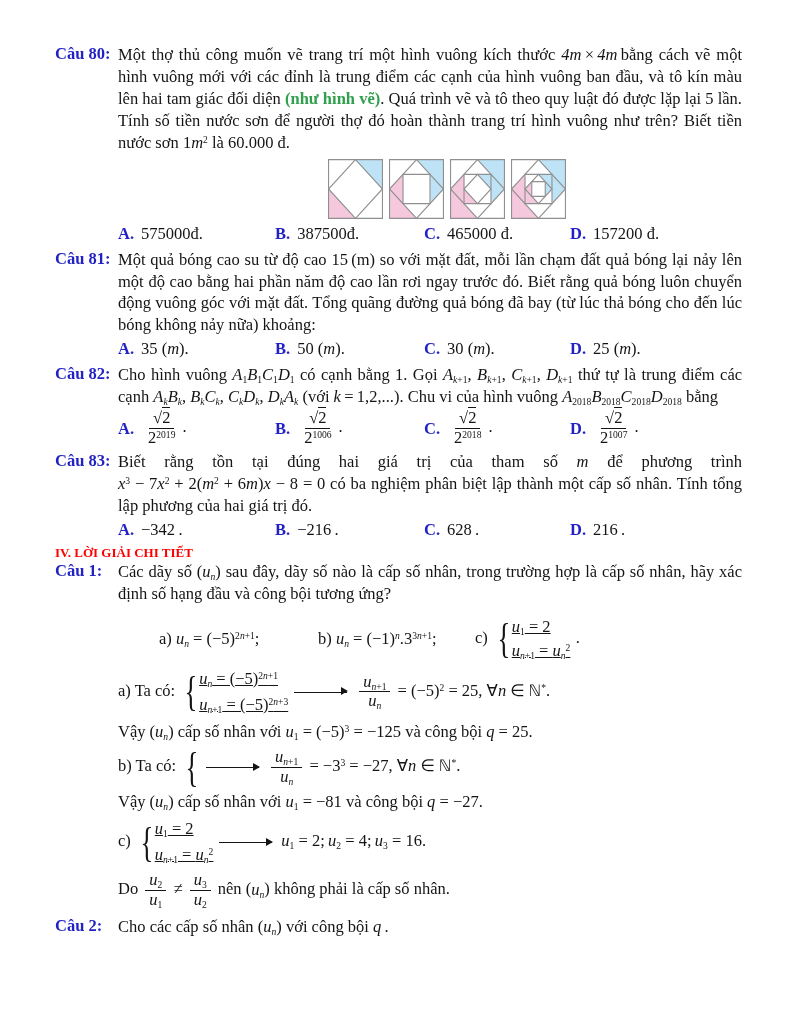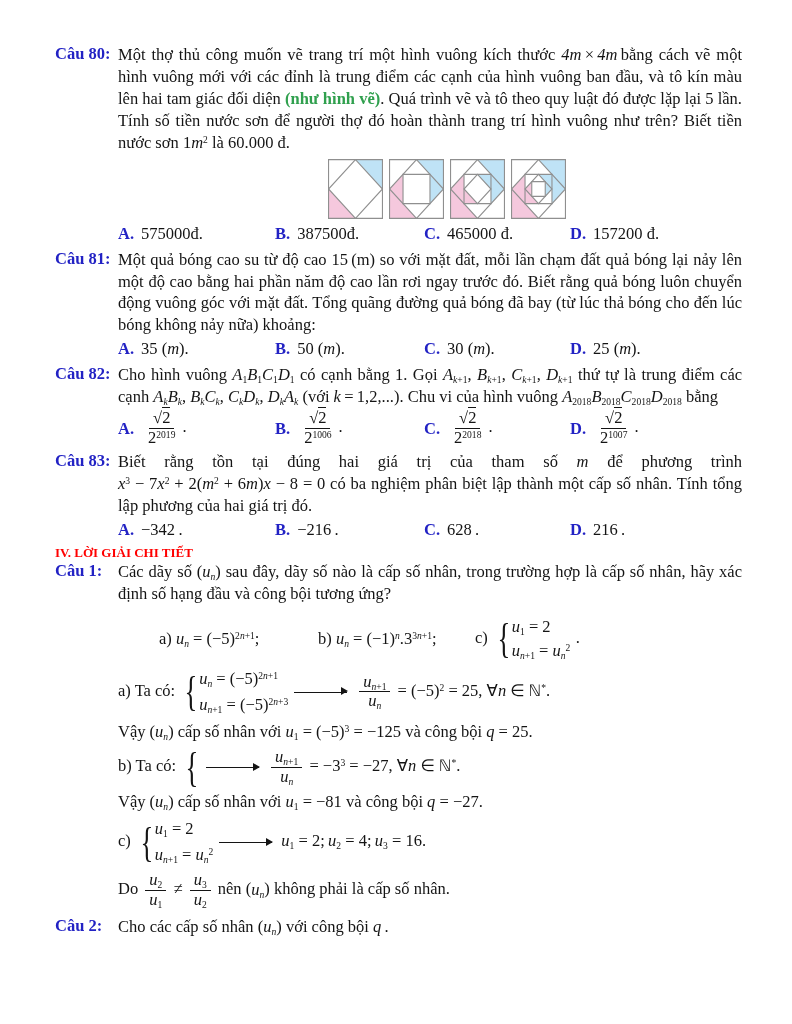--- a/index.html
+++ b/index.html
@@ -33,21 +33,21 @@
   .parts .pa{width:159px;margin-left:41px;}
   .parts .pb{width:157px;}
   .sol-line{margin:3px 0;line-height:1.35;}
   .green{color:var(--green);font-weight:bold;margin-top:35px;}
   sub{font-size:.58em;vertical-align:-0.35em;line-height:0;}
   sup{font-size:.58em;vertical-align:0.55em;line-height:0;}
   i{font-style:italic;}
   .nw{white-space:nowrap;}
   .cases{display:inline-flex;align-items:center;vertical-align:middle;margin:2px 2px;}
   .cases .brace{font-size:2.5em;font-weight:300;line-height:.9;display:inline-block;transform:scaleX(.65);margin-right:-2px;}
-  .cases .cbody{display:inline-flex;flex-direction:column;gap:4px;text-align:left;}
+  .cases .cbody{display:inline-flex;flex-direction:column;gap:4px;text-align:left;text-decoration:underline;}
   .frac{display:inline-flex;flex-direction:column;align-items:center;vertical-align:middle;line-height:1.15;margin:0 3px;}
   .frac .num{padding:0 4px;border-bottom:1px solid #141414;}
   .frac .den{padding:0 4px;}
   .ol{border-top:1.2px solid #141414;}
   .ds{font-family:"DejaVu Sans",sans-serif;font-size:.95em;}
   .larr{display:inline-block;position:relative;width:58px;height:14px;vertical-align:middle;margin:0 4px;}
   .larr::before{content:'';position:absolute;left:0;right:5px;top:50%;border-top:1.2px solid #141414;}
   .larr::after{content:'';position:absolute;right:0;top:50%;margin-top:-4.5px;border:4.5px solid transparent;border-left:7px solid #141414;}
 </style>
 </head>

